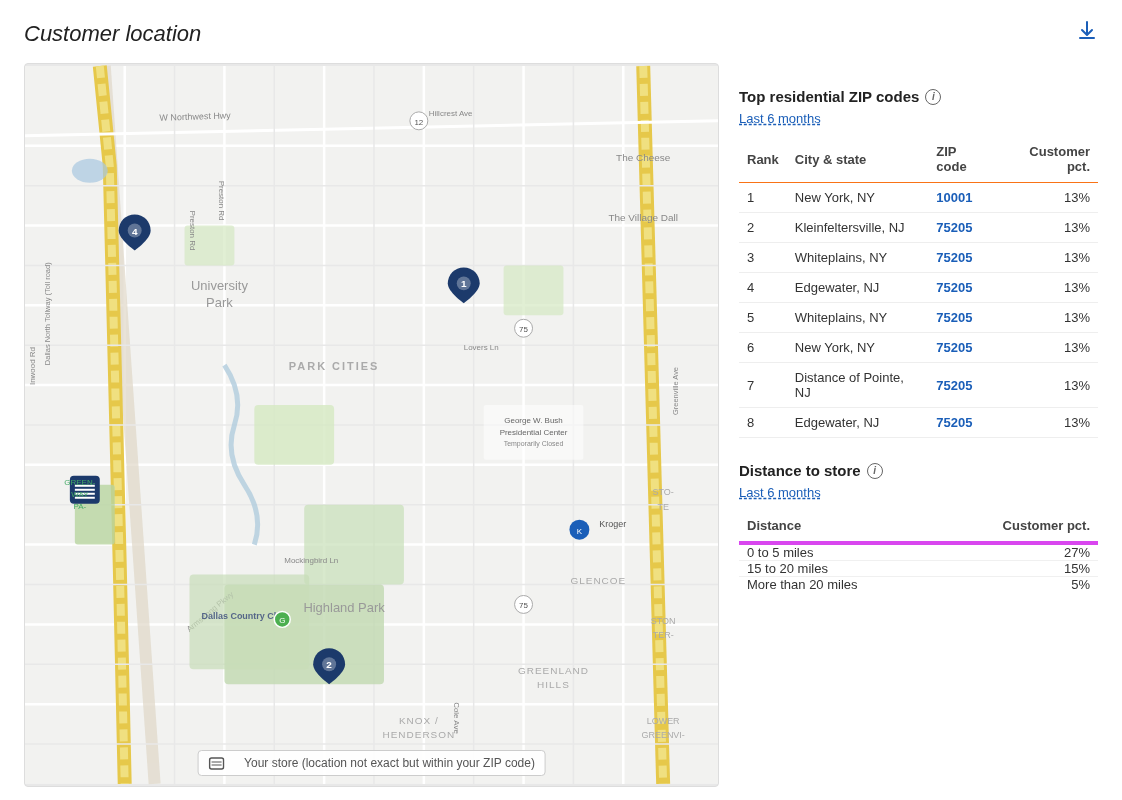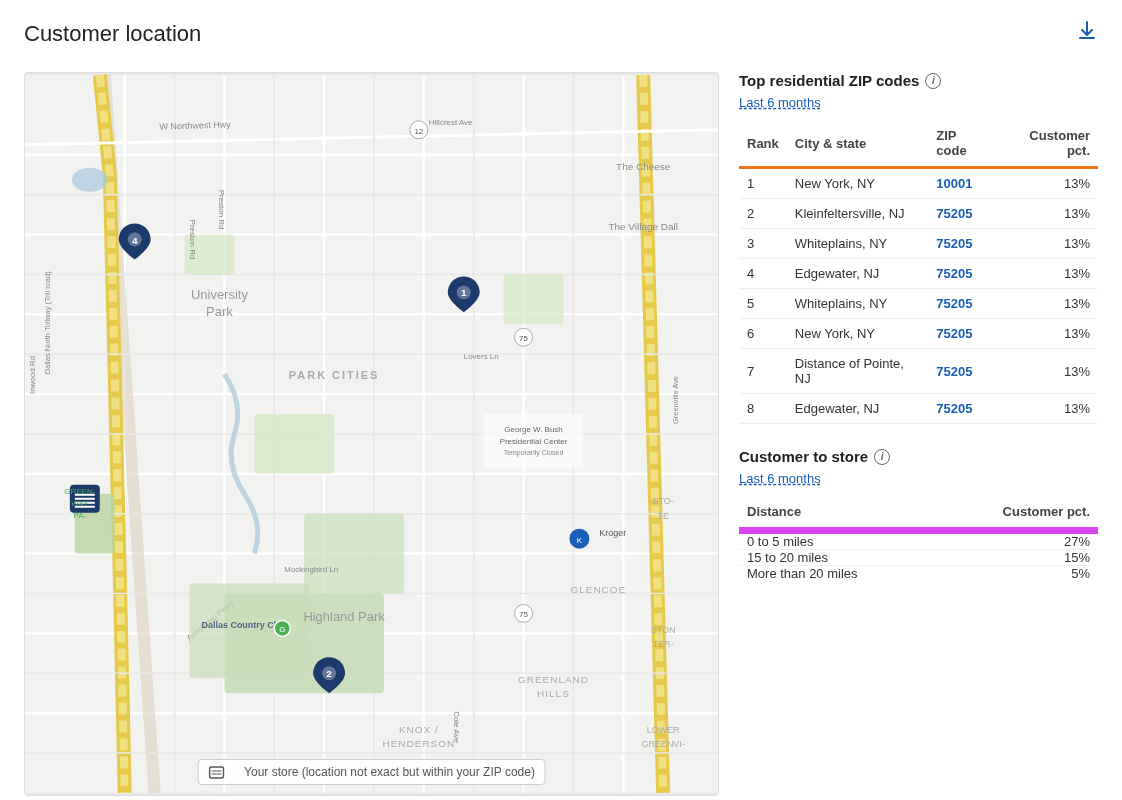--- a/index.html
+++ b/index.html
@@ -14,21 +14,22 @@
     .page-container {
       padding: 20px 24px;
       display: flex;
       flex-direction: column;
       height: 800px;
     }
     .page-header {
       display: flex;
       justify-content: space-between;
       align-items: center;
-      margin-bottom: 25px;
+      margin-bottom: 16px;
+      font-style: italic;
     }
     .page-title {
       font-size: 22px;
       font-weight: 400;
       color: #222;
     }
     .download-icon {
       color: #1a5eb8;
       font-size: 20px;
       cursor: pointer;
@@ -67,20 +68,21 @@
       gap: 20px;
       white-space: nowrap;
       border: 1px solid #ccc;
     }
     
     .right-panel {
       flex: 1;
       display: flex;
       flex-direction: column;
       gap: 24px;
+      margin-top: 25px;
     }
     
     .section-header {
       display: flex;
       align-items: center;
       gap: 6px;
       font-size: 15px;
       font-weight: 600;
       color: #222;
       margin-bottom: 4px;
@@ -111,21 +113,21 @@
     table {
       width: 100%;
       border-collapse: collapse;
       font-size: 13px;
     }
     thead th {
       font-weight: 600;
       color: #444;
       padding: 6px 8px 8px 8px;
       text-align: left;
-      border-bottom: 3px solid #f97316;
+      border-bottom: 1px solid #f97316;
     }
     thead th.right {
       text-align: right;
     }
     tbody tr {
       border-bottom: 1px solid #eee;
     }
     tbody td {
       padding: 7px 8px;
       color: #333;
@@ -135,21 +137,21 @@
     }
     .zip-link {
       color: #1a5eb8;
       cursor: pointer;
       text-decoration: none;
       font-weight: bold;
     }
 
     
     .distance-table table thead th {
-      border-bottom: 7px solid #d946ef;
+      border-bottom: 4px solid #d946ef;
     }
     .distance-table table tbody tr {
       border-bottom: none;
     }
     .distance-table table tbody tr td {
       padding: 0 8px;
       font-size: 13px;
       border-bottom: 1px solid #f0f0f0;
     }
     .distance-table table tbody tr:last-child td {
@@ -406,21 +408,21 @@
       <td>Edgewater, NJ</td>
       <td><a class="zip-link" href="#">75205</a></td>
       <td class="right">13%</td>
     </tr>
             </tbody>
         </table>
       </div>
 
       <div class="distance-section distance-table">
         <div class="section-header">
-          <span>Customer to store</span>
+          <span>Distance to store</span>
           <span class="info-icon">i</span>
         </div>
         <span class="period-label">Last 6 months</span>
         
         <table>
           <thead>
             <tr>
               <th>Distance</th>
               <th class="right">Customer pct.</th>
             </tr>

